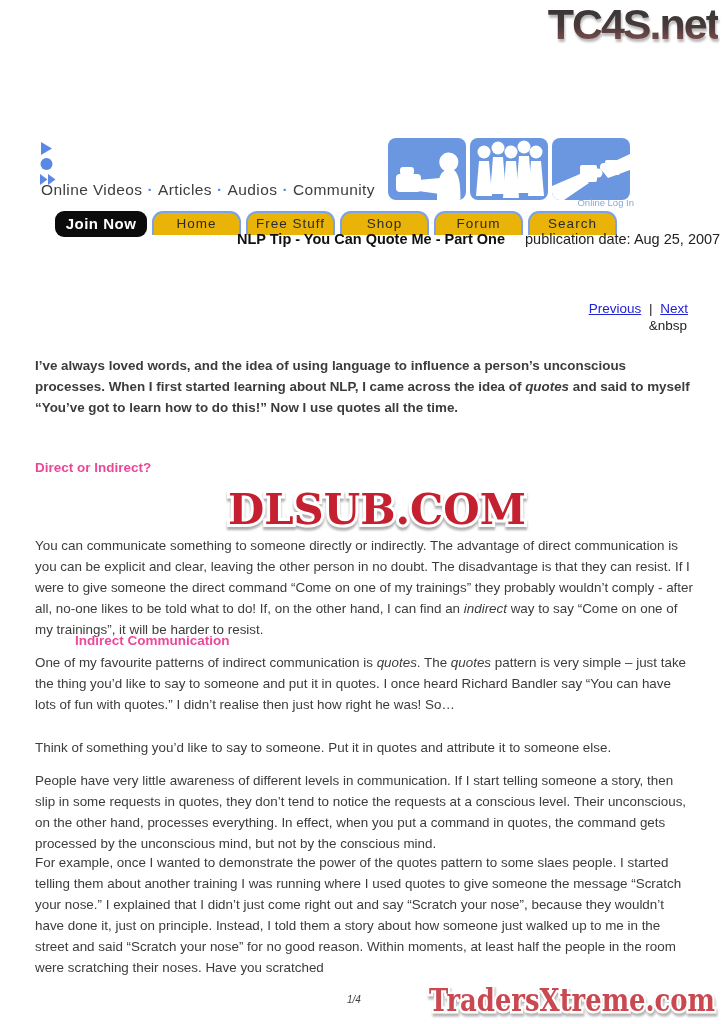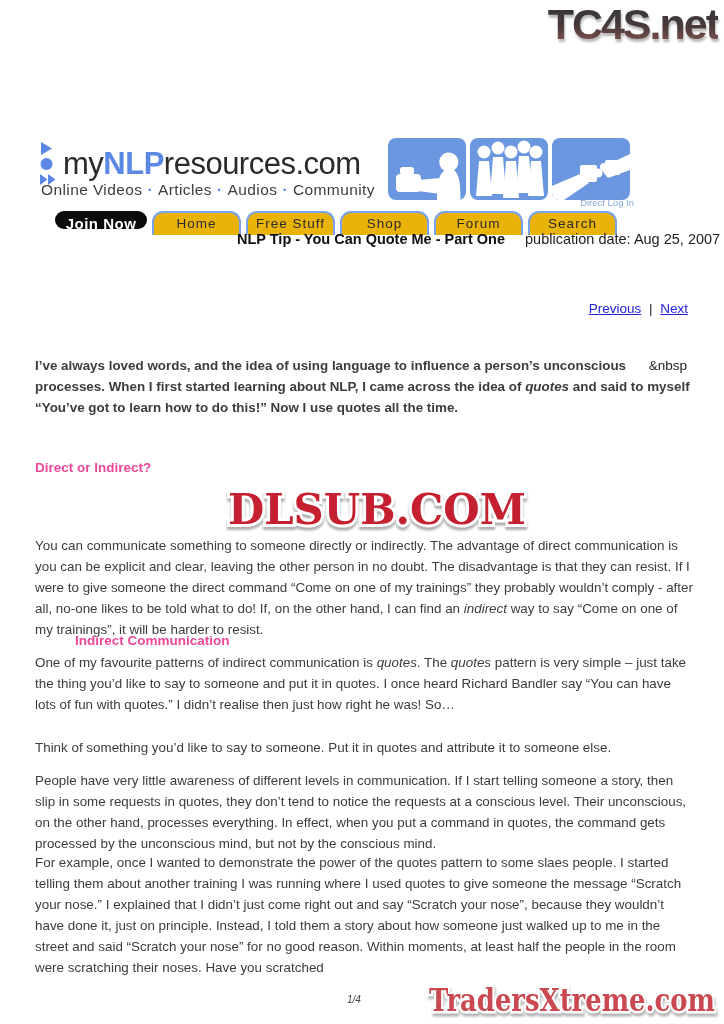--- a/index.html
+++ b/index.html
@@ -23,37 +23,37 @@
   .tagline .tdot { color:#5b87e5; margin:0 5px; font-weight:bold; }
 
   
   .thumbs { position:absolute; left:388px; top:138px; display:flex; gap:4px; }
   .thumb { width:78px; height:62px; background:#6b97e0; border-radius:8px; overflow:hidden; }
   .members { position:absolute; left:388px; top:197px; width:246px; text-align:right;
              font-size:9.5px; color:#87a8d8; }
 
   
   .navtabs { position:absolute; left:55px; top:211px; display:flex; gap:5px; align-items:flex-start; }
-  .jointab { background:#0b0b0b; color:#fff; border-radius:9px; width:92px; height:18px;
+  .jointab { background:#0b0b0b; color:#fff; border-radius:9px; width:92px; height:26px;
              line-height:26px; text-align:center; font-weight:bold; font-size:15px;
              letter-spacing:0.5px; cursor:pointer; }
   .tab { width:89px; height:24px; border:2px solid #79a1ec; border-bottom:none;
          border-radius:11px 11px 0 0; text-align:center; line-height:21px; font-size:13.5px;
          color:#2b2b2b; letter-spacing:1px; background:#eab308; cursor:pointer; }
 
   
   .title-row { position:absolute; left:237px; top:231px; font-size:14.5px; white-space:nowrap; }
   .t-bold { font-weight:bold; color:#101010; }
   .t-date { color:#222; margin-left:16px; }
 
   
   .pager { position:absolute; top:301px; right:36px; font-size:13.5px; color:#222; }
   .pager a { color:#2323d6; text-decoration:underline; cursor:pointer; }
   .pager .sep { margin:0 4px; color:#222; }
-  .nbspline { position:absolute; top:318px; right:37px; font-size:13.5px; color:#222;margin-top:40px; }
+  .nbspline { position:absolute; top:318px; right:37px; font-size:13.5px; color:#222; }
 
   
   .article { position:absolute; left:35px; top:355px; width:660px; }
   .article p, .article h3 { position:absolute; left:0; width:660px;
       font-size:13.4px; line-height:21px; color:#3c3c3c; }
   .article h3 { font-size:13.5px; font-weight:bold; color:#ec4899; }
   .article i { font-style:italic; }
   .p1 { top:0px;font-weight:bold; }
   .h1 { top:102px; }
   .p2 { top:136px;margin-top:44px; }
@@ -78,21 +78,20 @@
 
 <div class="tc4s">TC4S.net</div>
 
 <div class="logo-row">
   <svg class="logo-icon" width="22" height="48" viewBox="0 0 22 48">
     <path d="M3,2 L14,8.5 L3,15 Z" fill="#5b87e5"></path>
     <circle cx="8.5" cy="24" r="6" fill="#5b87e5"></circle>
     <path d="M2,34 l7.5,5.5 L2,45 Z" fill="#5b87e5"></path>
     <path d="M10,34 l7.5,5.5 L10,45 Z" fill="#5b87e5"></path>
   </svg>
-  <span class="logo-text"><span>my</span><span class="logo-accent">NLP</span><span>resources.com</span></span>
 </div>
 <div class="tagline"><span>Online Videos</span><span class="tdot">·</span><span>Articles</span><span class="tdot">·</span><span>Audios</span><span class="tdot">·</span><span>Community</span></div>
 
 <div class="thumbs">
   <div class="thumb">
     <svg width="78" height="62" viewBox="0 0 78 62">
       <path d="M49,62 c0,-18 2.5,-26.5 7.5,-29.5 a9.5,9.5 0 1 1 9.5,-0.5 c5,4 6.5,12.5 6.5,30 Z" fill="#fff"></path>
       <path d="M52,40 L30,42 L30,53 L52,56 Z" fill="#fff"></path>
       <rect x="8" y="36" width="25" height="18" rx="4" fill="#fff"></rect>
       <rect x="12" y="29" width="14" height="8" rx="3" fill="#fff"></rect>
@@ -120,21 +119,21 @@
         <path d="M0,62 L0,48 L28,36 L37,45 L12,62 Z"></path>
         <rect x="28" y="27" width="17" height="17" rx="2"></rect>
         <circle cx="46" cy="35" r="4.5"></circle>
         <path d="M78,16 L78,32 L56,40 L48,30 Z"></path>
         <rect x="53" y="22" width="15" height="15" rx="2"></rect>
         <circle cx="52" cy="29" r="4"></circle>
       </g>
     </svg>
   </div>
 </div>
-<div class="members">Direct Log In</div>
+<div class="members">Online Log In</div>
 
 <div class="navtabs">
   <div class="jointab">Join Now</div>
   <div class="tab">Home</div>
   <div class="tab">Free Stuff</div>
   <div class="tab">Shop</div>
   <div class="tab">Forum</div>
   <div class="tab">Search</div>
 </div>
 

